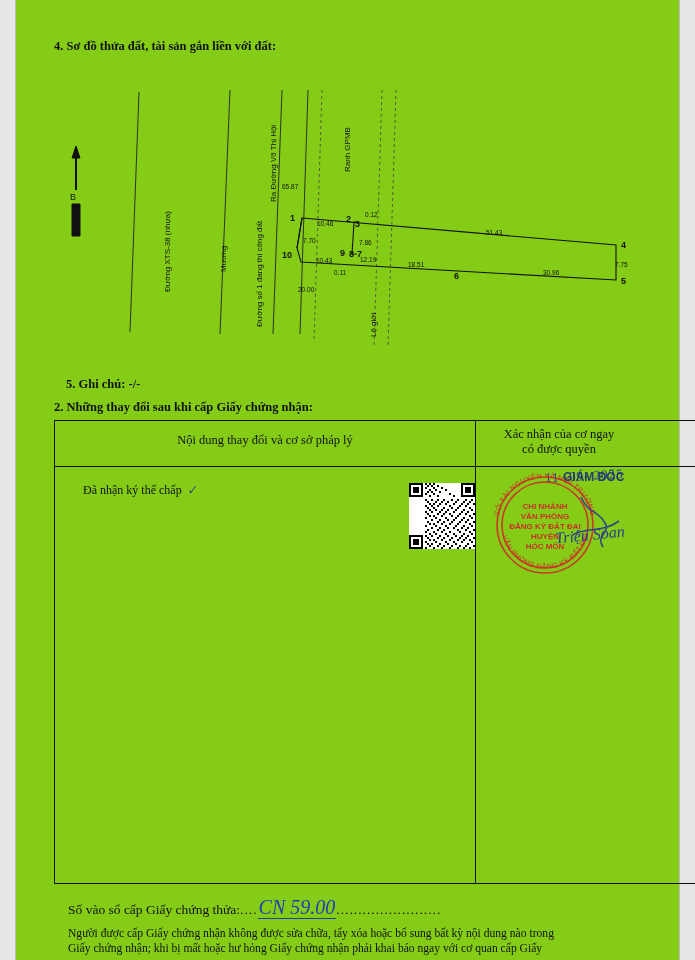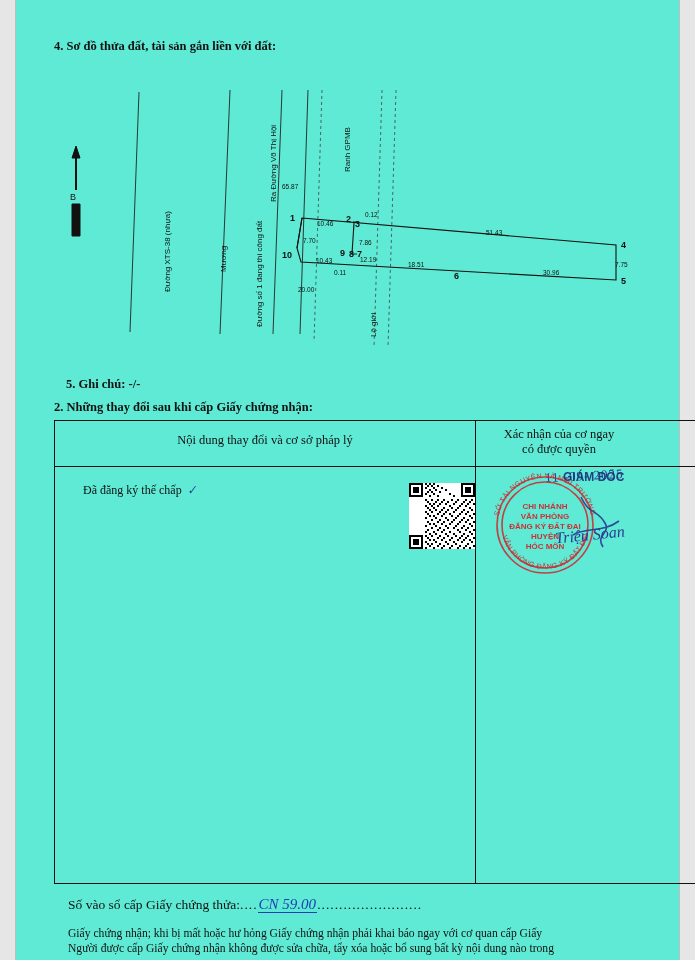--- a/index.html
+++ b/index.html
@@ -12,21 +12,21 @@
     height: 960px;
     font-family: "Liberation Serif", serif;
     position: relative;
     overflow: hidden;
   }
   .page {
     position: absolute;
     left: 0; top: 0;
     width: 695px;
     height: 960px;
-    background: #5eead4;
+    background: #84cc16;
   }
   
   .page-edge-left, .page-edge-right {
     position: absolute;
     top: 0;
     width: 16px;
     height: 960px;
     background: #e6e6e6;
   }
   .page-edge-left { left: 0; }
@@ -166,21 +166,21 @@
     position: absolute;
     left: 52px;
     top: 896px;
     font-size: 13.5px;
     color: #111;
     white-space: nowrap;
   }
   .footer-num .dots { letter-spacing: 1px; }
   .footer-num .hand {
     color: #1f3fb0;
-    font-size: 15px;
+    font-size: 20px;
     font-style: italic;
     border-bottom: 1.5px solid #1f3fb0;
     padding: 0 1px;
   }
   .footer-note {
     position: absolute;
     left: 52px;
     top: 926px;
     width: 588px;
     font-size: 11.6px;
@@ -285,21 +285,21 @@
       <div class="vline"></div>
       <div class="hline"></div>
 
       <div class="hdr-left">Nội dung thay đổi và cơ sở pháp lý</div>
       <div class="hdr-right">
         <div>Xác nhận của cơ ngay</div>
         <div>có được quyền</div>
       </div>
 
       <div class="entry">
-        <span>Đã đăng ký thế chấp</span><span class="ink">✓</span>
+        <span>Đã nhận ký thế chấp</span><span class="ink">✓</span>
       </div>
 
       <div class="qr">
         <svg width="66" height="66" viewBox="0 0 33 33" xmlns="http://www.w3.org/2000/svg" shape-rendering="crispEdges">
           <rect width="33" height="33" fill="#fff"></rect>
           <g fill="#000">
             <rect x="0" y="0" width="7" height="1"></rect>
               <rect x="0" y="0" width="1" height="7"></rect>
             <rect x="6" y="0" width="1" height="7"></rect>
               <rect x="0" y="6" width="7" height="1"></rect>
@@ -537,18 +537,18 @@
       </div>
 
       <div class="sig-ink">Triệu Soan</div>
     </div>
 
     <div class="footer-num">
       <span>Số vào sổ cấp Giấy chứng thửa:</span><span class="dots">....</span><span class="hand">CN 59.00</span><span class="dots">........................</span>
     </div>
 
     <div class="footer-note">
+      <div>Người được cấp Giấy chứng nhận không được sửa chữa, tẩy xóa hoặc bổ sung bất kỳ nội dung nào trong</div>
       <div>Giấy chứng nhận; khi bị mất hoặc hư hỏng Giấy chứng nhận phải khai báo ngay với cơ quan cấp Giấy</div>
-      <div>Người được cấp Giấy chứng nhận không được sửa chữa, tẩy xóa hoặc bổ sung bất kỳ nội dung nào trong</div>
     </div>
 
   </div>
 </div>
 
 </body></html>

